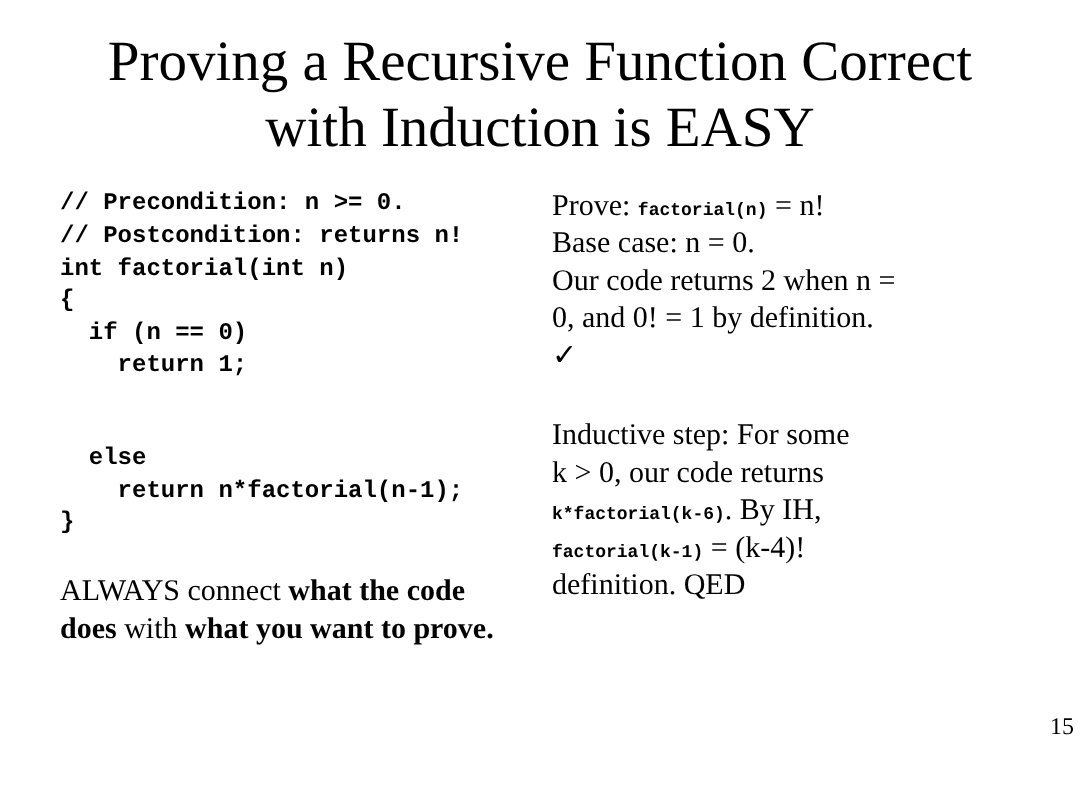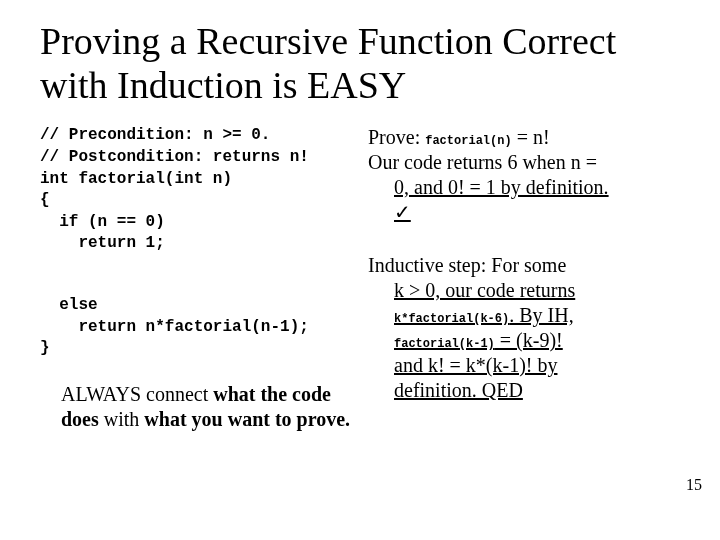--- a/index.html
+++ b/index.html
@@ -14,21 +14,21 @@
     overflow: hidden;
   }
   .slide {
     padding: 20px 40px 20px 40px;
     box-sizing: border-box;
     width: 100%;
     height: 100%;
   }
   .title {
     font-size: 38px;
-    text-align: left;
+    text-align: center;
     margin: 0 0 18px 0;
     line-height: 1.15;
     font-weight: normal;
   }
   .columns {
     display: flex;
     gap: 16px;
   }
   .left, .right {
     flex: 1;
@@ -43,35 +43,32 @@
   .prose {
     font-size: 20px;
     line-height: 1.25;
   }
   .mono {
     font-family: "Courier New", Courier, monospace;
     font-weight: bold;
     font-size: 12px;
   }
   .indent {
-    margin-left: 26px;
-    text-decoration: underline;
   }
   .spacer {
     height: 40px;
   }
   .bottom-note {
     font-size: 20px;
     margin-top: 22px;
     line-height: 1.25;
-    margin-left: 21px;
   }
   .pagenum {
     position: absolute;
-    right: 18px;
+    right: 4px;
     bottom: 46px;
     font-size: 16px;
   }
 </style>
 </head>
 <body>
 
 <div class="slide">
   <h1 class="title">Proving a Recursive Function Correct with Induction is EASY</h1>
 
@@ -91,34 +88,34 @@
 
       <div class="bottom-note">
         <span>ALWAYS connect </span><b>what the code does</b><span> with </span><b>what you want to prove.</b>
       </div>
     </div>
 
     <div class="right prose">
       <div>
         <span>Prove: </span><span class="mono">factorial(n)</span><span> = n!</span>
       </div>
-      <div>Our code returns 6 when n =</div>
+      <div>Base case: n = 0.</div>
+      <div>Our code returns 2 when n =</div>
       <div class="indent">0, and 0! = 1 by definition.</div>
       <div class="indent">✓</div>
 
       <div style="height:28px"></div>
 
       <div>Inductive step: For some</div>
       <div class="indent">k &gt; 0, our code returns</div>
       <div class="indent">
         <span class="mono">k*factorial(k-6)</span><span>. By IH,</span>
       </div>
       <div class="indent">
-        <span class="mono">factorial(k-1)</span><span> = (k-9)!</span>
+        <span class="mono">factorial(k-1)</span><span> = (k-4)!</span>
       </div>
-      <div class="indent">and  k! = k*(k-1)! by</div>
       <div class="indent">definition.  QED</div>
     </div>
 
   </div>
 
   <div class="pagenum">15</div>
 </div>
 
 </body></html>

